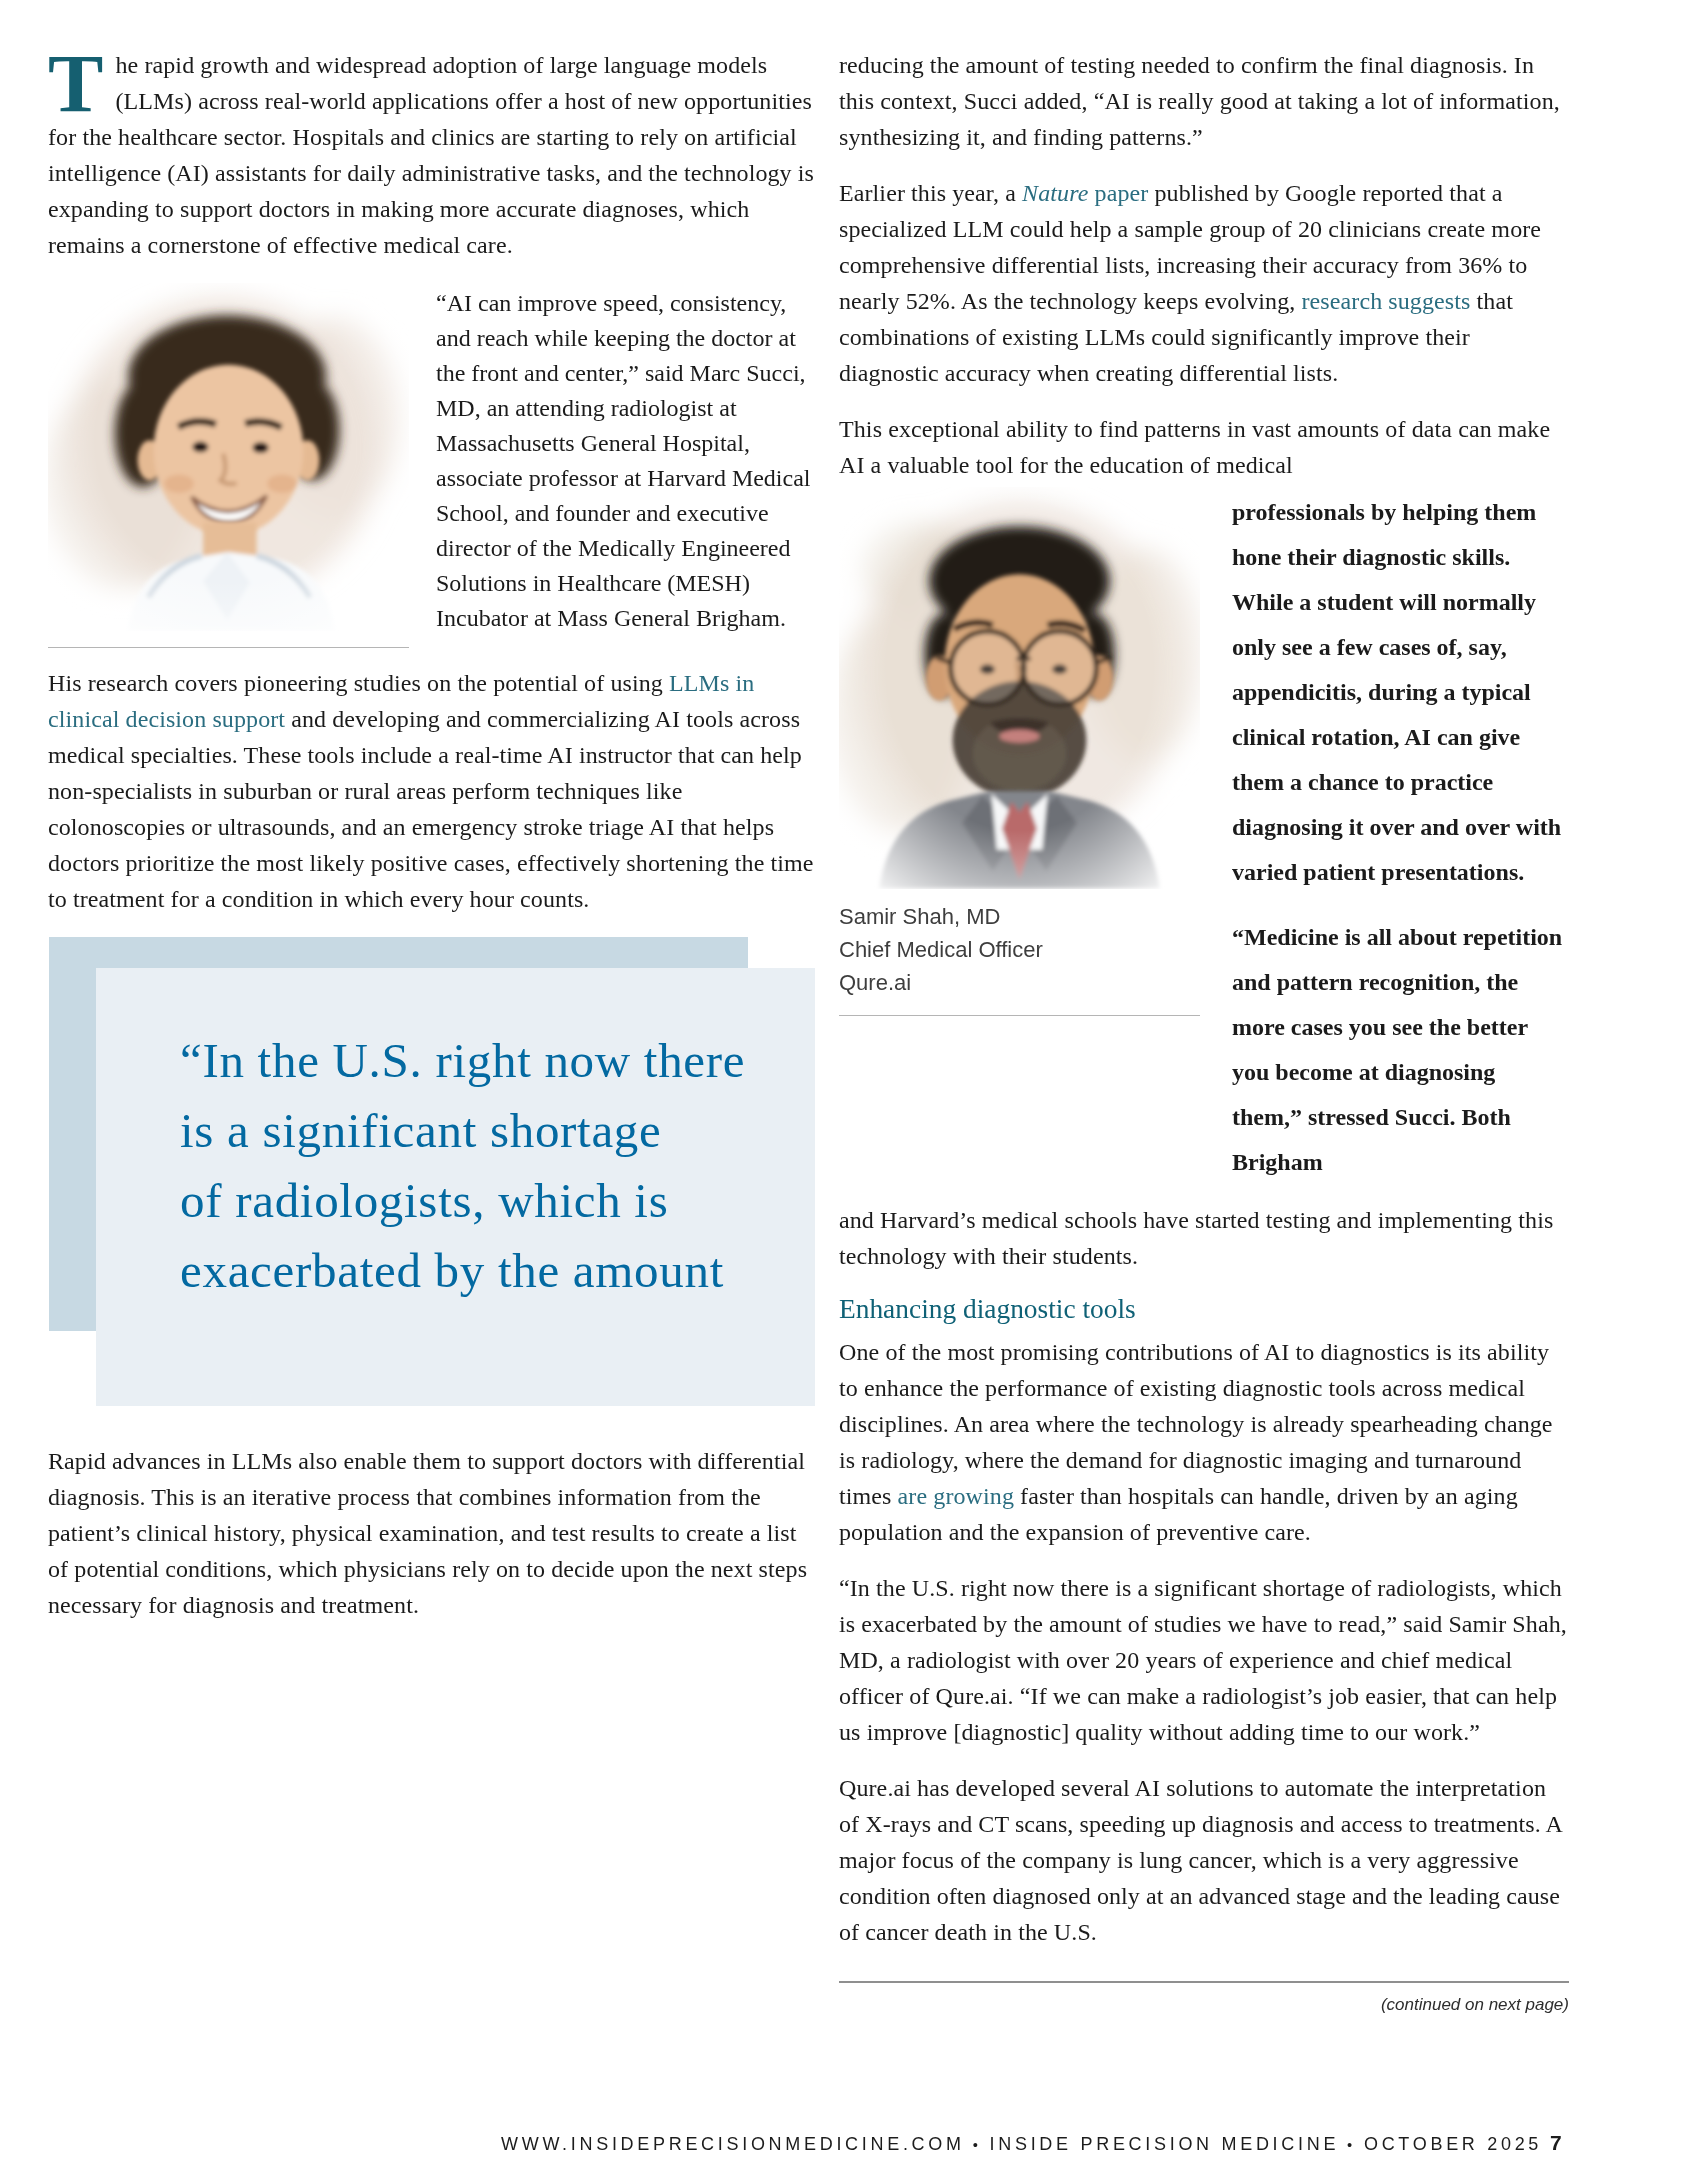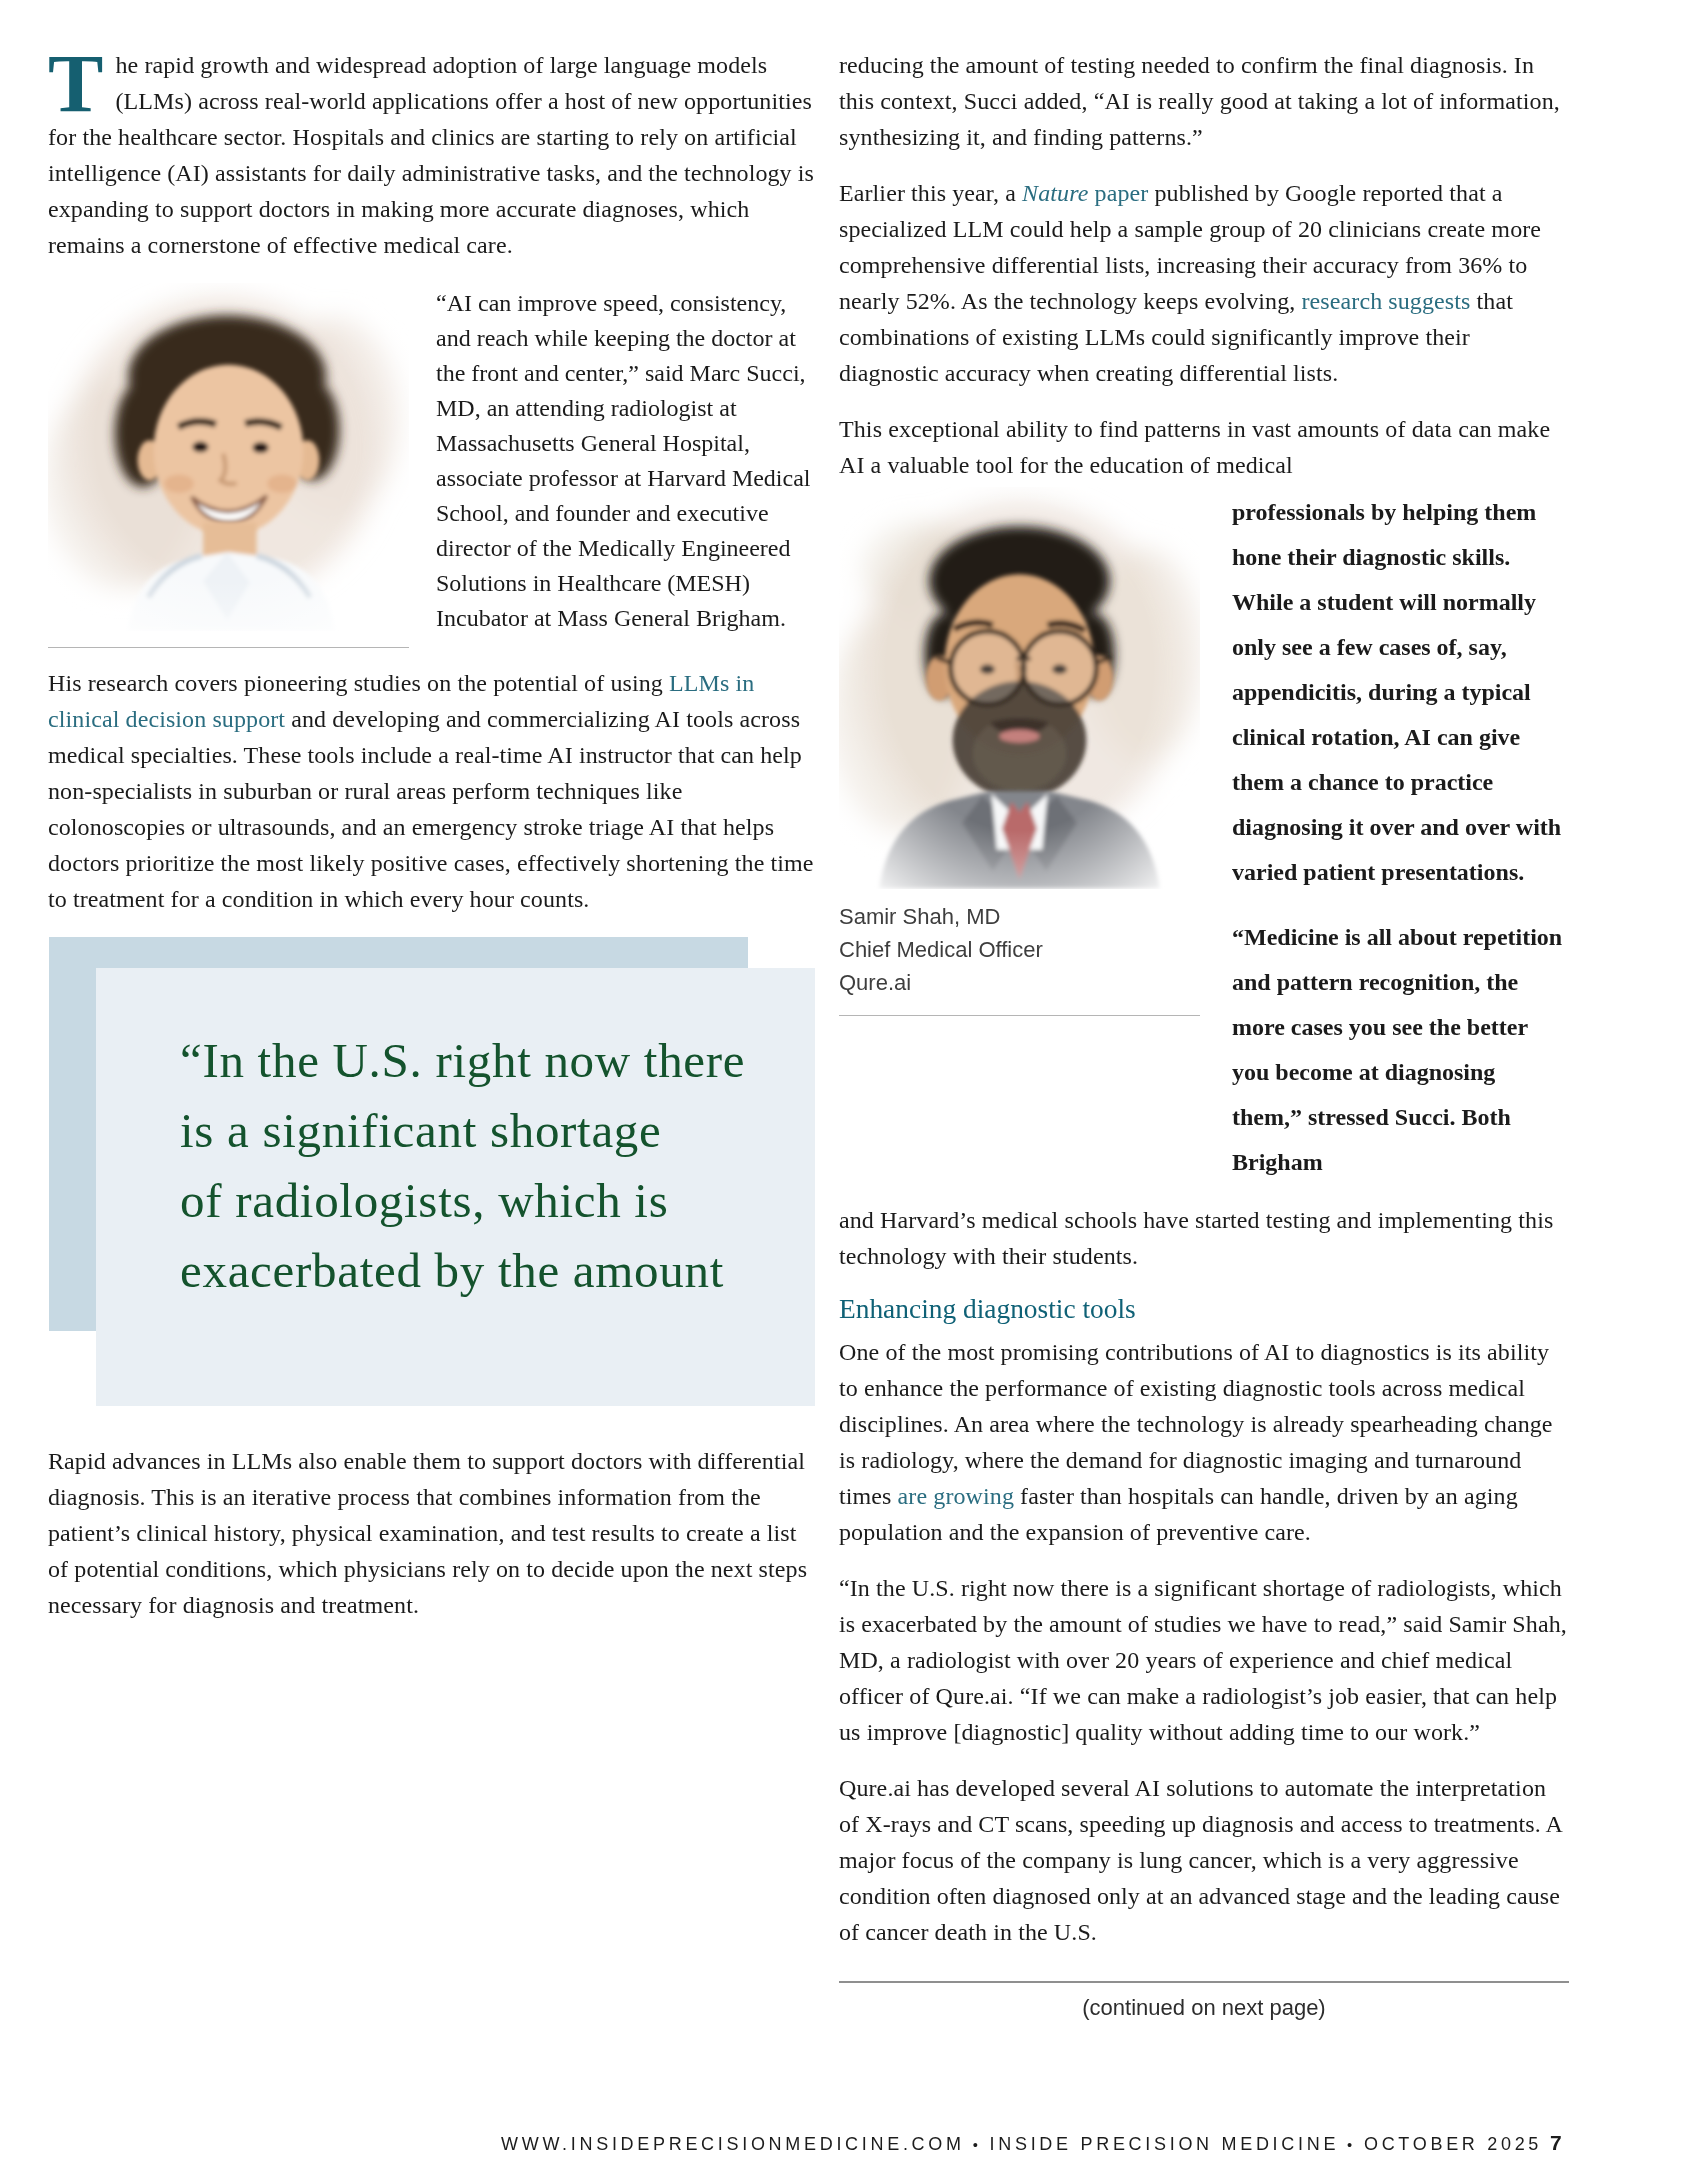--- a/index.html
+++ b/index.html
@@ -25,28 +25,28 @@
   .cap-rule{border-top:1.3px solid #b5b5b5;margin-top:16px;}
 
   .side-text{font-size:24px;line-height:35px;padding-top:2.7px;}
   .side-text .para2{margin-top:20px;}
   .col-right .side-text{line-height:45px;font-weight:bold;}
 
   .pullquote{position:relative;height:469px;margin:16px 0 37px 0;}
   .pq-outer{position:absolute;left:1.3px;top:0;width:699px;height:394px;background:#c7d9e3;}
   .pq-inner{position:absolute;left:48px;top:31px;right:0;height:438px;background:#e9eff4;
      box-sizing:border-box;padding:58px 16px 0 84px;}
-  .pq-line{font-size:49px;line-height:70px;color:#14532d;font-weight:300;letter-spacing:0.7px;}
+  .pq-line{font-size:49px;line-height:70px;color:#0369a1;font-weight:300;letter-spacing:0.7px;}
 
   .section-heading{font-size:27.4px;font-weight:400;color:#0f6176;margin:4px 0 9.4px 0;}
 
   .link{color:#2a6d80;text-decoration:none;cursor:pointer;}
 
   .rule-end{border-top:2px solid #8f8f8f;margin:31px 0 12px 0;}
-  .continued{text-align:center;font-size:22px;
+  .continued{text-align:right;font-style:italic;font-size:17px;
      font-family:"Liberation Sans",sans-serif;color:#2d2d2d;}
 
   .footer{position:absolute;left:501px;bottom:28px;font-family:"Liberation Sans",sans-serif;
      font-size:18px;letter-spacing:3.7px;color:#1c1c1c;white-space:nowrap;}
   .footer .dot{margin:0 8px;font-size:14.7px;}
   .footer .pagenum{font-weight:700;font-size:21px;letter-spacing:1.3px;margin-left:8px;}
 </style>
 </head>
 <body>
 

